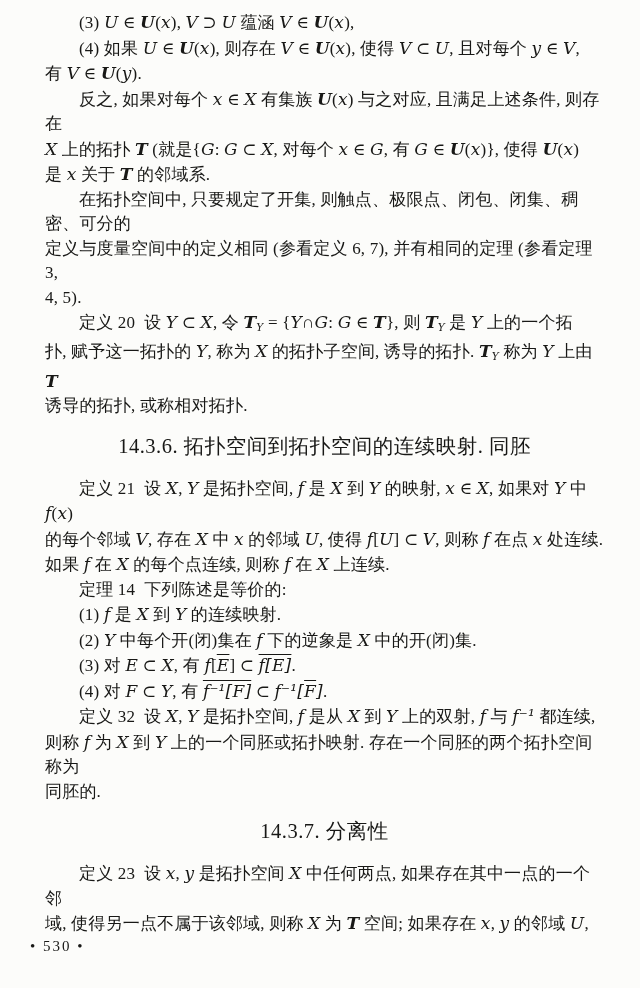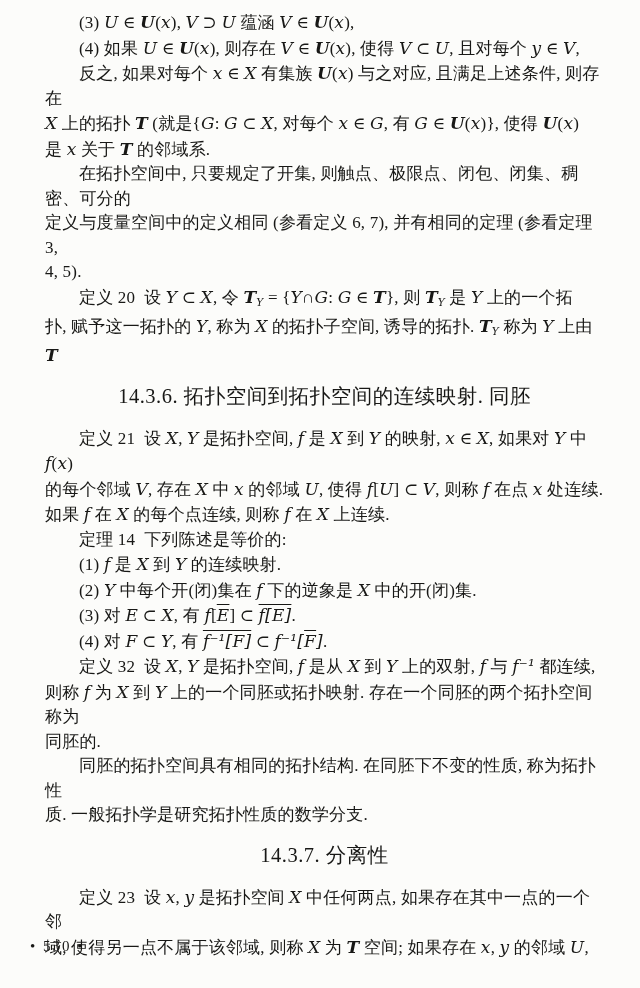--- a/index.html
+++ b/index.html
@@ -38,34 +38,36 @@
 </head>
 <body>
 
 <div class="page">
   <div class="content">
       <div class="para">
         <div class="line first"><span>(3) </span><span class="m">U</span><span> ∈ </span><span class="s">U</span><span>(</span><span class="m">x</span><span>), </span><span class="m">V</span><span> ⊃ </span><span class="m">U</span><span> 蕴涵 </span><span class="m">V</span><span> ∈ </span><span class="s">U</span><span>(</span><span class="m">x</span><span>),</span></div>
       </div>
       <div class="para">
         <div class="line first"><span>(4) 如果 </span><span class="m">U</span><span> ∈ </span><span class="s">U</span><span>(</span><span class="m">x</span><span>), 则存在 </span><span class="m">V</span><span> ∈ </span><span class="s">U</span><span>(</span><span class="m">x</span><span>), 使得 </span><span class="m">V</span><span> ⊂ </span><span class="m">U</span><span>, 且对每个 </span><span class="m">y</span><span> ∈ </span><span class="m">V</span><span>,</span></div>
+        <div class="line"><span>有 </span><span class="m">V</span><span> ∈ </span><span class="s">U</span><span>(</span><span class="m">y</span><span>).</span></div>
       </div>
       <div class="para">
         <div class="line first"><span class="b">反之</span><span>, 如果对每个 </span><span class="m">x</span><span> ∈ </span><span class="m">X</span><span> 有集族 </span><span class="s">U</span><span>(</span><span class="m">x</span><span>) 与之对应, 且满足上述条件, 则存在</span></div>
         <div class="line"><span class="m">X</span><span> 上的拓扑 </span><span class="s">T</span><span> (就是{</span><span class="m">G</span><span>: </span><span class="m">G</span><span> ⊂ </span><span class="m">X</span><span>, 对每个 </span><span class="m">x</span><span> ∈ </span><span class="m">G</span><span>, 有 </span><span class="m">G</span><span> ∈ </span><span class="s">U</span><span>(</span><span class="m">x</span><span>)}, 使得 </span><span class="s">U</span><span>(</span><span class="m">x</span><span>)</span></div>
         <div class="line"><span>是 </span><span class="m">x</span><span> 关于 </span><span class="s">T</span><span> 的邻域系.</span></div>
       </div>
       <div class="para">
         <div class="line first"><span>在拓扑空间中, 只要规定了开集, 则</span><span class="b">触点、极限点、闭包、闭集、稠密、可分</span><span>的</span></div>
         <div class="line"><span>定义与度量空间中的定义相同 (参看定义 6, 7), 并有相同的定理 (参看定理 3,</span></div>
         <div class="line"><span>4, 5).</span></div>
       </div>
       <div class="para">
         <div class="line first"><span class="b">定义 20</span><span>  设 </span><span class="m">Y</span><span> ⊂ </span><span class="m">X</span><span>, 令 </span><span class="s">T</span><span class="m sub">Y</span><span> = {</span><span class="m">Y</span><span>∩</span><span class="m">G</span><span>: </span><span class="m">G</span><span> ∈ </span><span class="s">T</span><span>}, 则 </span><span class="s">T</span><span class="m sub">Y</span><span> 是 </span><span class="m">Y</span><span> 上的一个拓</span></div>
         <div class="line"><span>扑, 赋予这一拓扑的 </span><span class="m">Y</span><span>, 称为 </span><span class="m">X</span><span> 的</span><span class="b">拓扑子空间</span><span>, 诱导的拓扑. </span><span class="s">T</span><span class="m sub">Y</span><span> 称为 </span><span class="m">Y</span><span> 上由 </span><span class="s">T</span></div>
+        <div class="line"><span class="b">诱导的拓扑</span><span>, 或称</span><span class="b">相对拓扑</span><span>.</span></div>
       </div>
       <h2 class="heading">
         <div class="line"><span>14.3.6. 拓扑空间到拓扑空间的连续映射. 同胚</span></div>
       </h2>
       <div class="para">
         <div class="line first"><span class="b">定义 21</span><span>  设 </span><span class="m">X</span><span>, </span><span class="m">Y</span><span> 是拓扑空间, </span><span class="m">f</span><span> 是 </span><span class="m">X</span><span> 到 </span><span class="m">Y</span><span> 的映射, </span><span class="m">x</span><span> ∈ </span><span class="m">X</span><span>, 如果对 </span><span class="m">Y</span><span> 中 </span><span class="m">f</span><span>(</span><span class="m">x</span><span>)</span></div>
         <div class="line"><span>的每个邻域 </span><span class="m">V</span><span>, 存在 </span><span class="m">X</span><span> 中 </span><span class="m">x</span><span> 的邻域 </span><span class="m">U</span><span>, 使得 </span><span class="m">f</span><span>[</span><span class="m">U</span><span>] ⊂ </span><span class="m">V</span><span>, 则称 </span><span class="m">f</span><span> 在点 </span><span class="m">x</span><span> </span><span class="b">处连续</span><span>.</span></div>
         <div class="line"><span>如果 </span><span class="m">f</span><span> 在 </span><span class="m">X</span><span> 的每个点连续, 则称 </span><span class="m">f</span><span> 在 </span><span class="m">X</span><span> </span><span class="b">上连续</span><span>.</span></div>
       </div>
       <div class="para">
@@ -81,24 +83,20 @@
         <div class="line first"><span>(3) 对 </span><span class="m">E</span><span> ⊂ </span><span class="m">X</span><span>, 有 </span><span class="m">f</span><span>[</span><span class="m ov">E</span><span>] ⊂ </span><span class="m ov">f[E]</span><span>.</span></div>
       </div>
       <div class="para">
         <div class="line first"><span>(4) 对 </span><span class="m">F</span><span> ⊂ </span><span class="m">Y</span><span>, 有 </span><span class="m ov">f⁻¹[F]</span><span> ⊂ </span><span class="m">f⁻¹[</span><span class="m ov">F</span><span class="m">]</span><span>.</span></div>
       </div>
       <div class="para">
         <div class="line first"><span class="b">定义 32</span><span>  设 </span><span class="m">X</span><span>, </span><span class="m">Y</span><span> 是拓扑空间, </span><span class="m">f</span><span> 是从 </span><span class="m">X</span><span> 到 </span><span class="m">Y</span><span> 上的双射, </span><span class="m">f</span><span> 与 </span><span class="m">f⁻¹</span><span> 都连续,</span></div>
         <div class="line"><span>则称 </span><span class="m">f</span><span> 为 </span><span class="m">X</span><span> 到 </span><span class="m">Y</span><span> 上的一个</span><span class="b">同胚或拓扑映射</span><span>. 存在一个同胚的两个拓扑空间称为</span></div>
         <div class="line"><span class="b">同胚的</span><span>.</span></div>
       </div>
-      <div class="para">
-        <div class="line first"><span>同胚的拓扑空间具有相同的拓扑结构. 在同胚下不变的性质, 称为</span><span class="b">拓扑性</span></div>
-        <div class="line"><span class="b">质</span><span>. </span><span class="b">一般拓扑学</span><span>是研究拓扑性质的数学分支.</span></div>
-      </div>
       <h2 class="heading">
         <div class="line"><span>14.3.7. 分离性</span></div>
       </h2>
       <div class="para">
         <div class="line first"><span class="b">定义 23</span><span>  设 </span><span class="m">x</span><span>, </span><span class="m">y</span><span> 是拓扑空间 </span><span class="m">X</span><span> 中任何两点, 如果存在其中一点的</span><span class="b">一个邻</span></div>
         <div class="line"><span class="b">域</span><span>, 使得另一点不属于该邻域, 则称 </span><span class="m">X</span><span> 为 </span><span class="s">T</span><span> </span><span class="b">空间</span><span>; 如果存在 </span><span class="m">x</span><span>, </span><span class="m">y</span><span> 的邻域 </span><span class="m">U</span><span>, </span></div>
       </div>
     </div>
   <div class="pagenum">• 530 •</div>
 </div>

